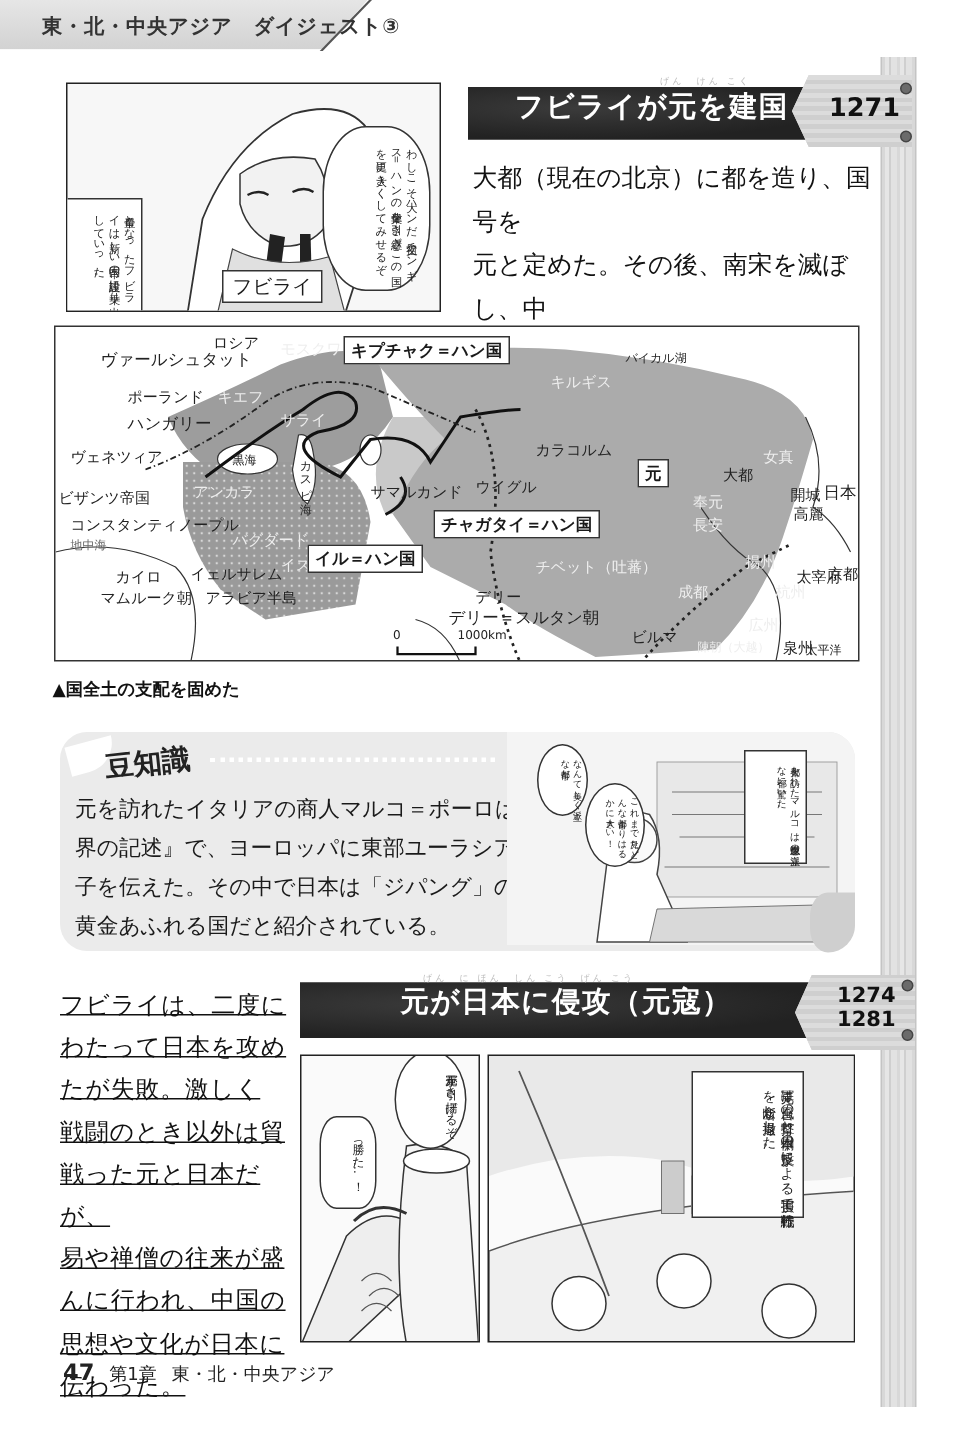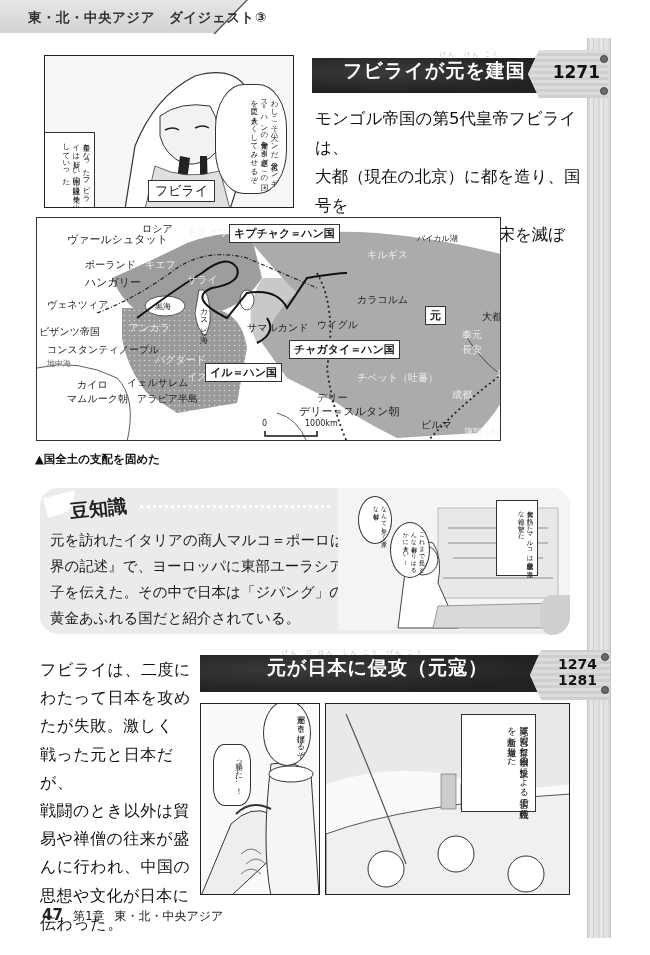--- a/index.html
+++ b/index.html
@@ -51,25 +51,25 @@
     font-family: "DejaVu Sans", sans-serif;
   }
   .bubble { position: absolute; background: #fff; border: 1.2px solid #333; border-radius: 50%; }
   .caption-box { position: absolute; background: #fff; border: 1.2px solid #333; }
   .name-tag {
     position: absolute; background: #fff; border: 1.2px solid #333; font-size: 13px; padding: 1px 6px;
   }
 
   
   .body-text { position: absolute; font-size: 16.5px; line-height: 29px; color: #111; }
-  .body-text-narrow { position: absolute; font-size: 16px; line-height: 28.2px; color: #111; letter-spacing: 0.5px; }
+  .body-text-narrow { position: absolute; font-size: 16px; line-height: 28.2px; color: #111; letter-spacing: 0.5px; text-decoration: underline; }
 
   
   .map {
-    position: absolute; left: 36px; top: 217px; width: 465px; height: 224px; border: 1.5px solid #333; background: #fff; overflow: hidden;
+    position: absolute; left: 36px; top: 217px; width: 537px; height: 224px; border: 1.5px solid #333; background: #fff; overflow: hidden;
   }
   .map-label { position: absolute; font-size: 10px; color: #222; white-space: nowrap; }
   .map-box { position: absolute; background: #fff; border: 1px solid #333; font-size: 11px; font-weight: bold; padding: 1px 4px; white-space: nowrap; }
   .legend {
     position: absolute; left: 0; top: 187px; width: 218px; height: 37px; background: #fff; border-top: 1px solid #333; border-right: 1px solid #333;
   }
   .legend-row { position: absolute; left: 4px; font-size: 8.5px; color: #222; white-space: nowrap; display:flex; align-items:center; gap:4px; }
   .legend-line { display:inline-block; width: 36px; height: 0; }
 
   .map-caption { position: absolute; left: 35px; top: 452px; font-size: 11.5px; font-weight: bold; color: #111; }
@@ -115,21 +115,20 @@
   <span style="font-size:19px; letter-spacing:1px;">フビライが元を建国</span>
 </div>
 <div class="ruby-line" style="left:440px; top:50px;">げん　けん こく</div>
 
 <div class="sign-board" style="left:528px; top:50px; width:80px; height:48px;"></div>
 <div class="sign-text" style="left:550px; top:64px; width:50px; font-size:17px;">1271</div>
 <div class="bolt" style="left:600px; top:55px;"></div>
 <div class="bolt" style="left:600px; top:87px;"></div>
 
 <div class="body-text" style="left:315px; top:104px; width:275px;">
-  <div>モンゴル帝国の第5代皇帝フビライは、</div>
   <div>大都（現在の北京）に都を造り、国号を</div>
   <div>元と定めた。その後、南宋を滅ぼし、中</div>
   <div>国全土の支配を固めた。</div>
 </div>
 
 <div class="map">
   <svg width="537" height="224" style="position:absolute;left:0;top:0;">
     <defs>
       <pattern id="dots" width="5" height="5" patternUnits="userSpaceOnUse">
         <rect width="5" height="5" fill="#9a9a9a"></rect>
@@ -255,22 +254,22 @@
 <div class="sign-board" style="left:530px; top:650px; width:80px; height:50px;"></div>
 <div class="sign-text" style="left:555px; top:657px; width:42px; font-size:14px;">1274</div>
 <div class="sign-text" style="left:555px; top:673px; width:42px; font-size:14px;">1281</div>
 <div class="bolt" style="left:601px; top:653px;"></div>
 <div class="bolt" style="left:601px; top:686px;"></div>
 
 <div class="body-text-narrow" style="left:40px; top:656px; width:160px;">
   <div>フビライは、二度に</div>
   <div>わたって日本を攻め</div>
   <div>たが失敗。激しく</div>
+  <div>戦闘のとき以外は貿</div>
   <div>戦った元と日本だが、</div>
-  <div>戦闘のとき以外は貿</div>
   <div>易や禅僧の往来が盛</div>
   <div>んに行われ、中国の</div>
   <div>思想や文化が日本に</div>
   <div>伝わった。</div>
 </div>
 
 <div class="panel" style="left:200px; top:703px; width:120px; height:192px;">
   <svg width="120" height="192" style="position:absolute;left:0;top:0;">
     <path d="M30 120 Q50 100 70 110 Q80 130 75 150 L30 192 L0 192 Z" fill="#eee" stroke="#333" stroke-width="1"></path>
     <path d="M70 60 Q95 55 110 70 L118 192 L70 192 Q60 140 70 60 Z" fill="#f5f5f5" stroke="#333" stroke-width="1"></path>

